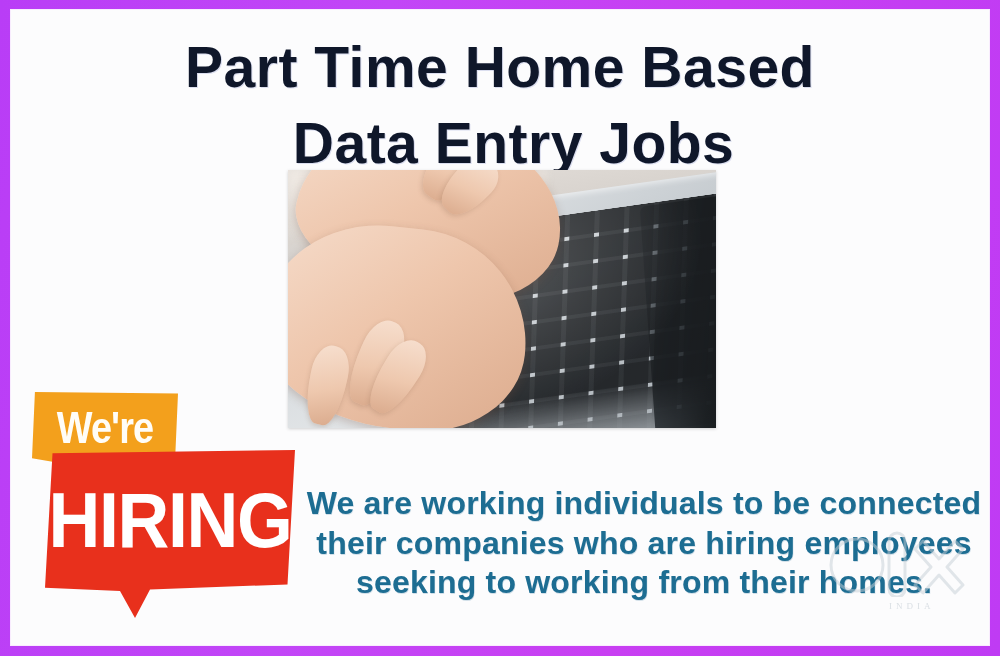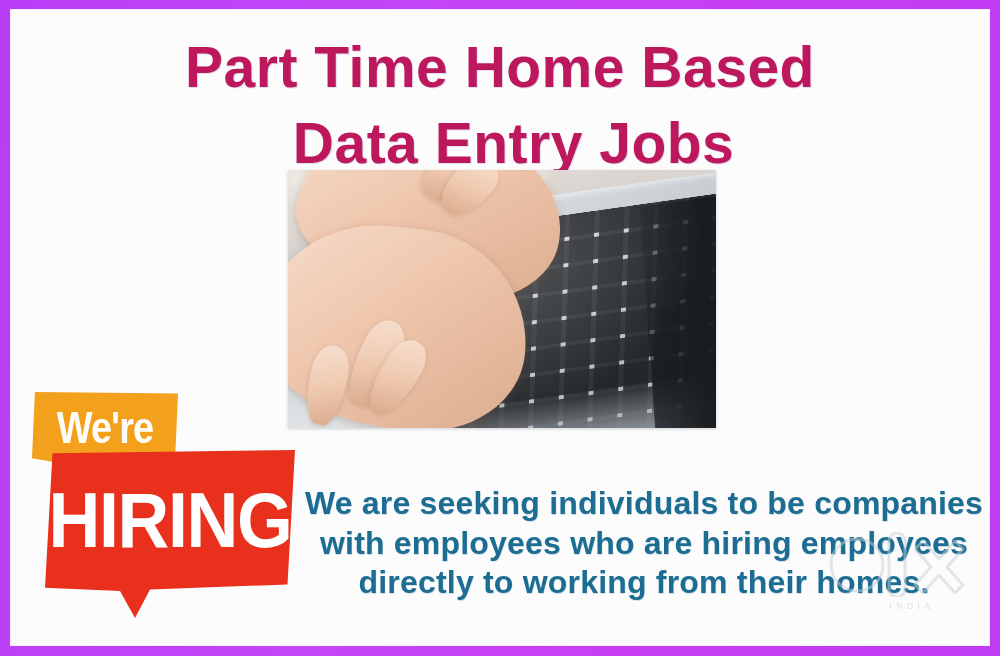--- a/index.html
+++ b/index.html
@@ -39,21 +39,21 @@
     overflow: hidden;
   }
 
   
   .headline {
     position: absolute;
     left: 0;
     right: 0;
     top: 20px;
     text-align: center;
-    color: #be185d;
+    color: #0f172a;
     font-family: "Liberation Sans", sans-serif;
     font-weight: bold;
     font-size: 57px;
     line-height: 1.33;
     letter-spacing: 0.5px;
     text-shadow: 1px 1px 0 rgba(120,130,200,0.25);
     white-space: nowrap;
   }
   .headline .l1 { display: block; }
   .headline .l2 { display: block; padding-left: 27px; }
@@ -298,23 +298,23 @@
     </div>
 
     <div class="badge">
       <div class="were"></div>
       <div class="were-txt">We're</div>
       <div class="hiring"></div>
       <div class="hiring-txt">HIRING</div>
     </div>
 
     <div class="body-copy">
-      <span>We are seeking individuals to be companies</span>
-      <span>with employees who are hiring employees</span>
-      <span>directly to working from their homes.</span>
+      <span>We are working individuals to be connected</span>
+      <span>their companies who are hiring employees</span>
+      <span>seeking to working from their homes.</span>
     </div>
 
     <div class="watermark">
       <svg width="142" height="72" viewBox="0 0 142 72">
         <circle cx="30" cy="40" r="26" fill="none" stroke="#c6cfd6" stroke-width="3"></circle>
         <rect x="62" y="8" width="16" height="64" rx="8" fill="none" stroke="#c6cfd6" stroke-width="3"></rect>
         <path d="M96 16 L112 34 L128 16 L136 24 L120 42 L136 60 L128 68 L112 50 L96 68 L88 60 L104 42 L88 24 Z" fill="none" stroke="#c6cfd6" stroke-width="3" stroke-linejoin="round"></path>
       </svg>
       <div class="wm-india">INDIA</div>
     </div>

